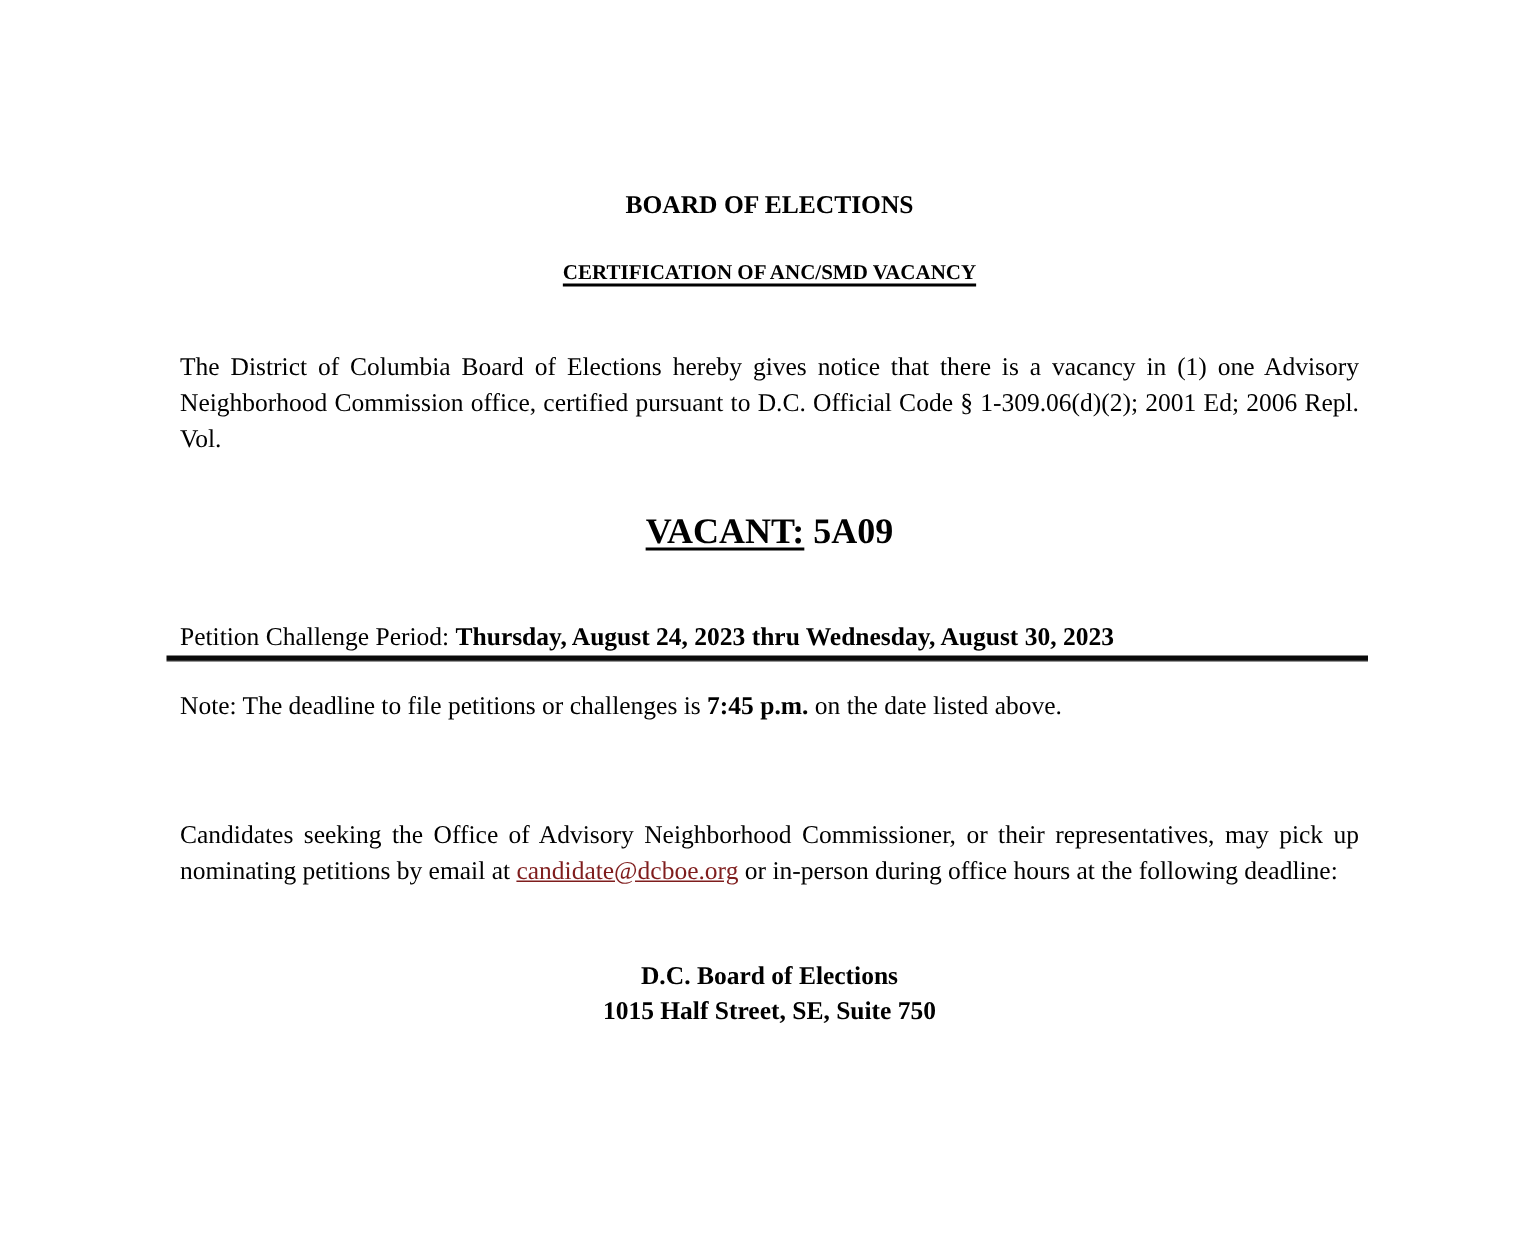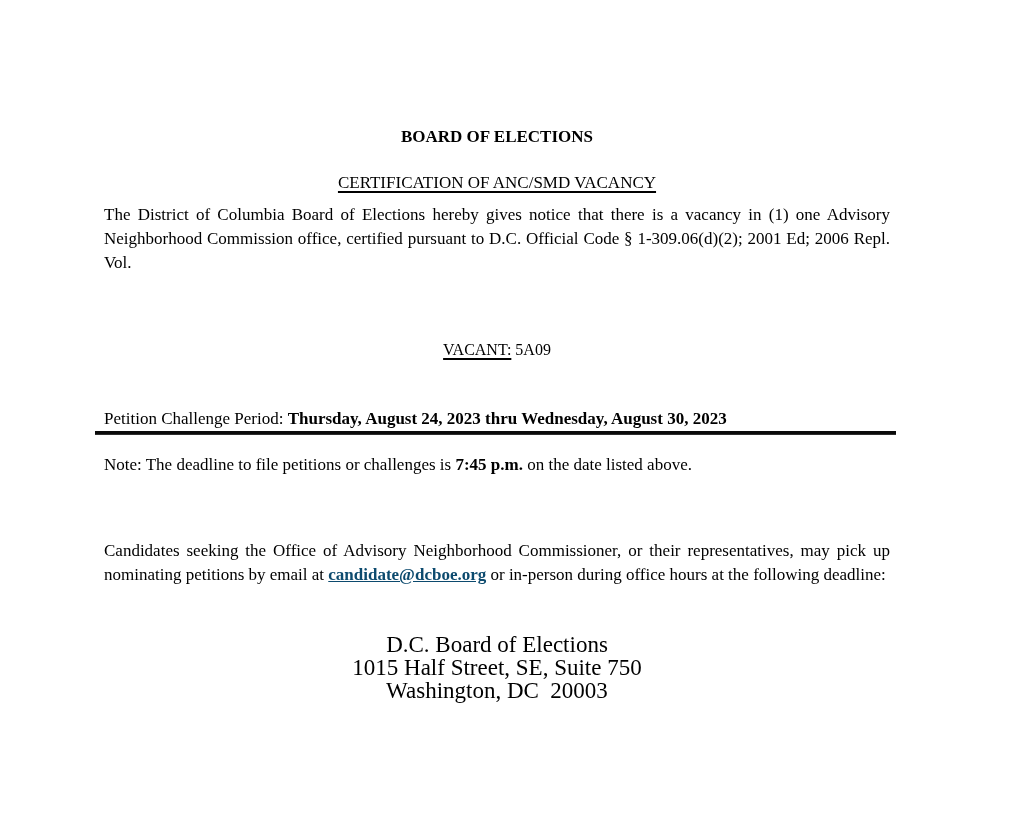--- a/index.html
+++ b/index.html
@@ -12,56 +12,56 @@
     color: #000000;
   }
   .page {
     position: relative;
     width: 1024px;
     height: 824px;
     background: #ffffff;
   }
   .content {
     position: absolute;
-    left: 104px;
+    left: 120px;
     top: 0;
     width: 786px;
   }
   .doc-title {
     margin-top: 125px;
     text-align: center;
     font-size: 17px;
     line-height: 24px;
     font-weight: bold;
   }
   .cert-title {
     margin-top: 22px;
     text-align: center;
-    font-size: 17px;
+    font-size: 14px;
     line-height: 24px;
-    font-weight: normal;
+    font-weight: bold;
   }
   .cert-title span {
     text-decoration: underline;
     text-decoration-thickness: 2px;
     text-underline-offset: 3px;
   }
   .notice-paragraph {
-    margin-top: 8px;
+    margin-top: 38px;
     font-size: 17px;
     line-height: 24px;
     text-align: justify;
     text-justify: inter-word;
   }
   .vacant-heading {
-    margin-top: 62px;
+    margin-top: 38px;
     text-align: center;
-    font-size: 16px;
+    font-size: 24px;
     line-height: 25px;
-    font-weight: normal;
+    font-weight: bold;
   }
   .vacant-heading .u {
     text-decoration: underline;
     text-decoration-thickness: 2px;
     text-underline-offset: 3px;
   }
   .petition-block {
     margin-top: 46px;
     font-size: 17px;
     line-height: 22px;
@@ -87,23 +87,23 @@
     text-align: justify;
     text-justify: inter-word;
   }
   a.email-link {
     text-decoration: underline;
     cursor: pointer;
   }
   .location-block {
     margin-top: 46px;
     text-align: center;
-    font-size: 23px;
+    font-size: 17px;
     line-height: 23px;
-    font-weight: normal;
+    font-weight: bold;
   }
   .info-footer {
     margin-top: 24px;
     text-align: center;
     font-size: 17px;
     line-height: 24px;
   }
   .ws-pre { white-space: pre; }
   b { font-weight: bold; }
 </style>
@@ -132,24 +132,23 @@
       </div>
     </div>
 
     <div class="section-rule"></div>
 
     <p class="deadline-note">
       <span>Note: The deadline to file petitions or challenges is </span><b>7:45 p.m.</b><span> on the date listed above.</span>
     </p>
 
     <p class="candidates-paragraph">
-      <span>Candidates seeking the Office of Advisory Neighborhood Commissioner, or their representatives, may pick up nominating petitions by email at </span><a class="email-link" style="color: #0c4a6e; font-weight: bold;">candidate@dcboe.org</a><span> or in-person during office hours at the following deadline:</span>
+      <span>Candidates seeking the Office of Advisory Neighborhood Commissioner, or their representatives, may pick up nominating petitions by email at </span><a class="email-link" style="color: #7f1d1d;">candidate@dcboe.org</a><span> or in-person during office hours at the following deadline:</span>
     </p>
 
     <div class="location-block">
       <div>D.C. Board of Elections</div>
       <div>1015 Half Street, SE, Suite 750</div>
-      <div class="ws-pre">Washington, DC  20003</div>
     </div>
 
 
   </div>
 </div>
 
 </body></html>

